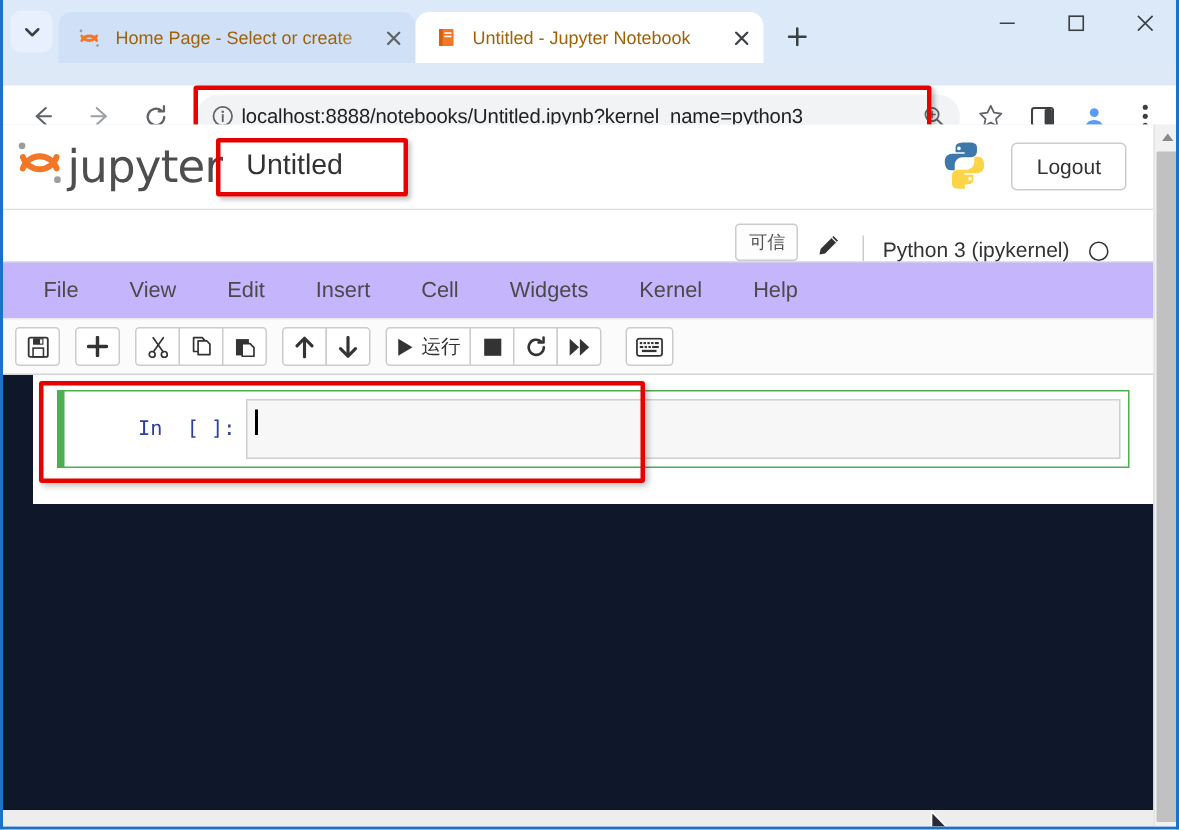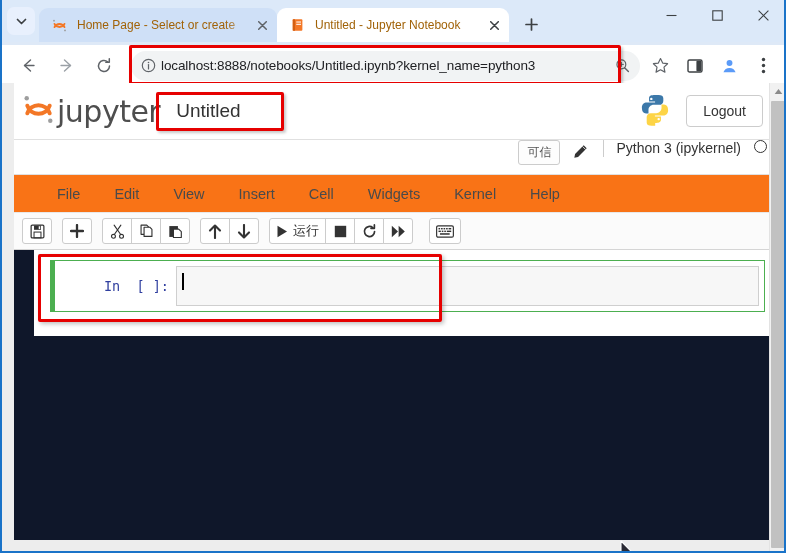--- a/index.html
+++ b/index.html
@@ -68,21 +68,21 @@
     height: 30px; display: flex;
   }
   .wc {
     width: 46px; height: 30px;
     display: flex; align-items: center; justify-content: center;
     cursor: pointer;
   }
 
   
   .browserbar {
-    position: absolute; left: 0; top: 45px;
+    position: absolute; left: 0; top: 57px;
     width: 784px; height: 41px;
     background: #ffffff;
     display: flex; align-items: center;
   }
   .navbtn {
     width: 28px; height: 28px; margin: 0 5px;
     display: flex; align-items: center; justify-content: center;
     border-radius: 50%; cursor: pointer;
   }
   .navbtn:first-child { margin-left: 12px; }
@@ -154,21 +154,21 @@
     cursor: pointer;
   }
   .vscroll .thumb {
     position: absolute; left: 1px; top: 18px;
     width: 15px; height: 447px;
     background: #c1c1c1; border-radius: 1px;
     cursor: grab;
   }
 
   .pagebody {
-    position: absolute; left: 12px; top: 0;
+    position: absolute; left: 0; top: 0;
     width: 767px; height: 468px;
   }
 
   
   .jheader {
     position: relative;
     height: 56px; background: #ffffff;
     display: flex; align-items: center;
     padding-left: 8px;
   }
@@ -200,46 +200,46 @@
     font-size: 14px; color: #333;
     border: 1px solid #cccccc; border-radius: 4px;
     background: #fff; padding: 7px 16px; cursor: pointer;
     font-family: "Liberation Sans", sans-serif;
   }
 
   
   .kernelrow {
     height: 35px; background: #ffffff;
     border-top: 1px solid #e0e0e0;
-    display: flex; align-items: flex-start; justify-content: flex-end;
-    padding-right: 14px; gap: 9px;
+    display: flex; align-items: flex-end; justify-content: flex-end;
+    padding-right: 30px; gap: 9px;
   }
   .trust-btn {
     font-size: 12px; color: #555;
     border: 1px solid #cccccc; border-radius: 3px;
     background: #fdfdfd; padding: 3px 8px; cursor: pointer;
     font-family: "DejaVu Sans", sans-serif;
   }
   .pencil-btn {
     width: 22px; height: 22px; cursor: pointer;
     display: flex; align-items: center; justify-content: center;
   }
   .kdivider { width: 1px; height: 17px; background: #cccccc; margin: 0 3px; }
   .kernel-name { font-size: 14px; color: #333; }
   .kernel-idle {
     width: 13px; height: 13px; border-radius: 50%;
     border: 1.6px solid #333; margin-left: 4px;
   }
 
   
   .menubar {
-    height: 38px; background: #f97316;
+    height: 38px; background: #c4b5fd;
     border-top: 1px solid #e0e0e0;
     display: flex; align-items: center;
-    padding-left: 26px;
+    padding-left: 10px;
   }
   .menuitem {
     font-size: 14.5px; color: #4a4a4a;
     padding: 9px 17px; cursor: pointer;
     border-radius: 2px;
   }
 
   
   .toolbar {
     height: 38px; background: #fbfbfb;
@@ -515,22 +515,22 @@
             <path d="M10.2 2.6 L13.4 5.8" stroke="#fff" stroke-width="0.9"></path>
           </svg>
         </span>
         <span class="kdivider"></span>
         <span class="kernel-name">Python 3 (ipykernel)</span>
         <span class="kernel-idle"></span>
       </div>
 
       <div class="menubar">
         <div class="menuitem">File</div>
+        <div class="menuitem">View</div>
         <div class="menuitem">Edit</div>
-        <div class="menuitem">View</div>
         <div class="menuitem">Insert</div>
         <div class="menuitem">Cell</div>
         <div class="menuitem">Widgets</div>
         <div class="menuitem">Kernel</div>
         <div class="menuitem">Help</div>
       </div>
 
       <div class="toolbar">
 
         <div class="tbgroup">

